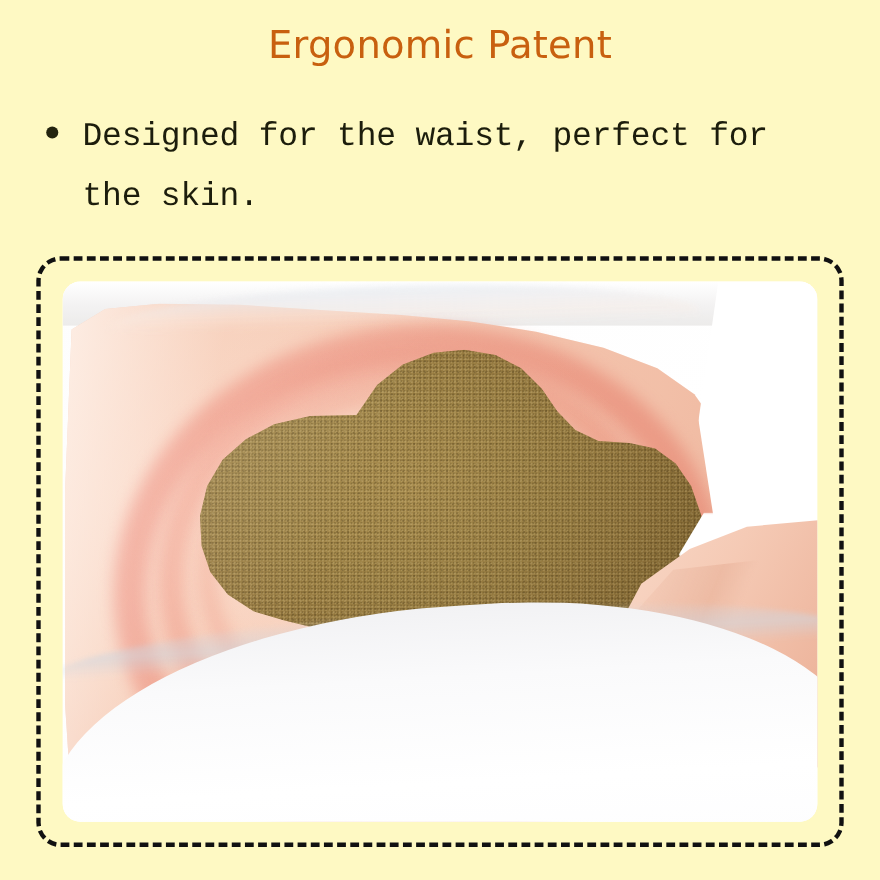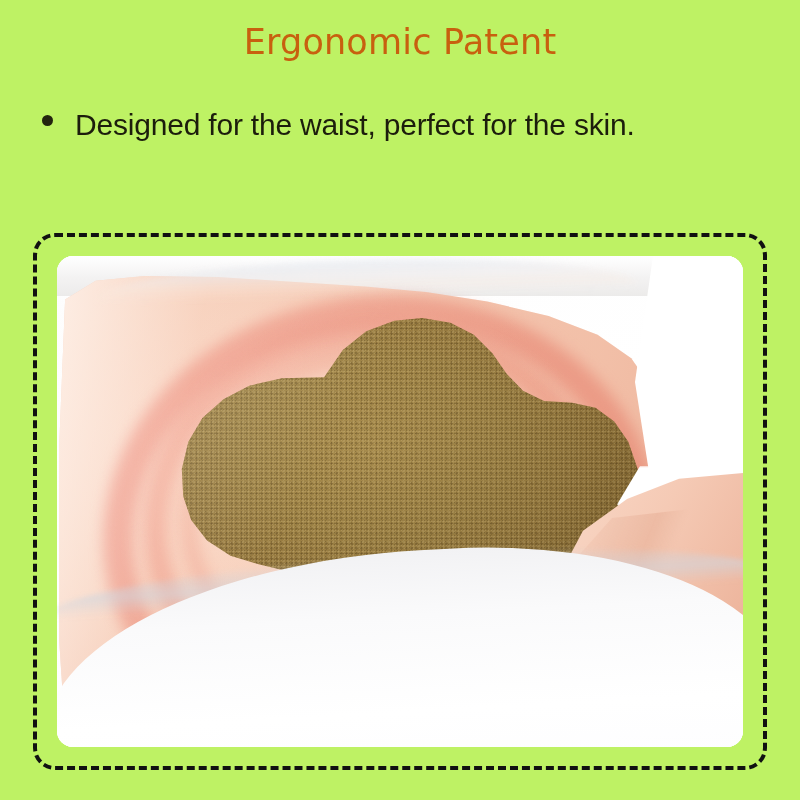--- a/index.html
+++ b/index.html
@@ -13,21 +13,21 @@
     height: 800px;
     overflow: hidden;
     font-family: "DejaVu Sans", "Liberation Sans", sans-serif;
     position: relative;
   }
 
   .page {
     position: relative;
     width: 800px;
     height: 800px;
-    background: #bef264;
+    background: #fef9c3;
     overflow: hidden;
   }
 
   
   .title {
     position: absolute;
     left: 0;
     top: 22px;
     width: 800px;
     text-align: center;
@@ -52,21 +52,21 @@
     flex: 0 0 auto;
     width: 11px;
     height: 11px;
     border-radius: 50%;
     background: #23240f;
     margin-top: 17px;
     margin-right: 22px;
   }
   .bullet-text {
     flex: 1 1 auto;
-    font-family: Liberation Sans, sans-serif;
+    font-family: Liberation Mono, monospace;
     font-size: 30px;
     font-weight: 400;
     line-height: 54px;
     color: #1c1d0c;
     letter-spacing: -0.2px;
     max-width: 660px;
   }
 
   
   .dashed-frame {

